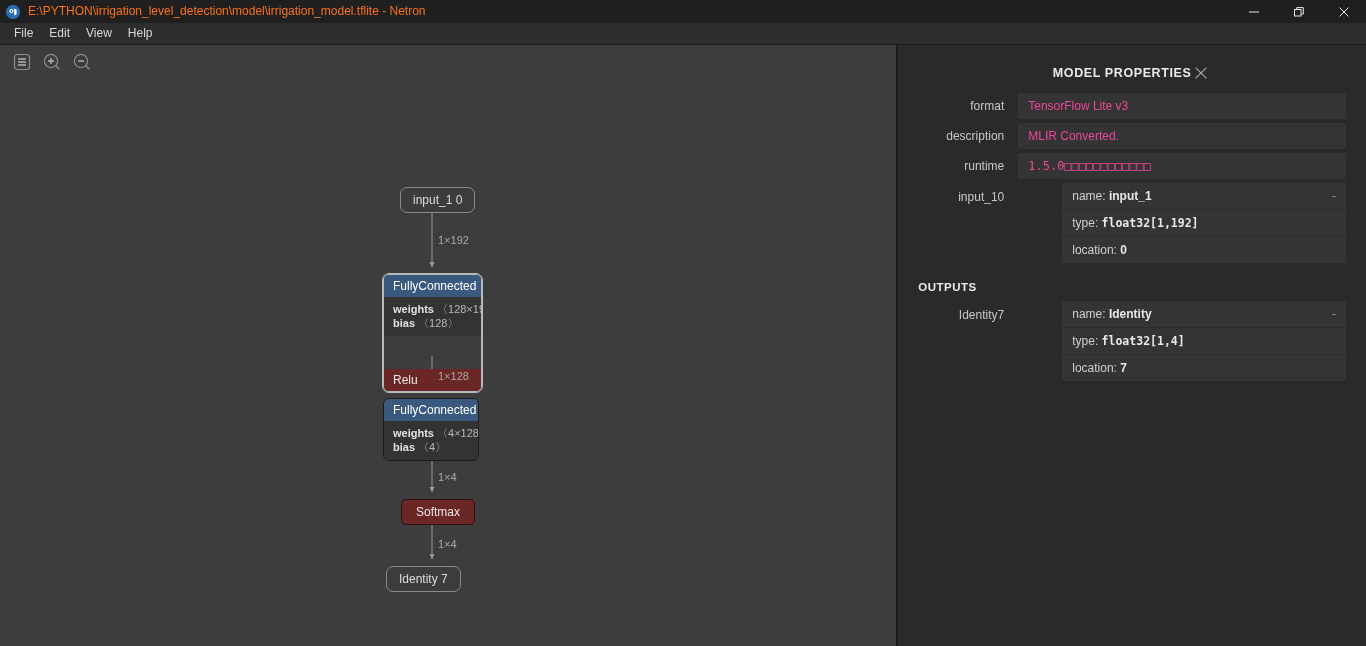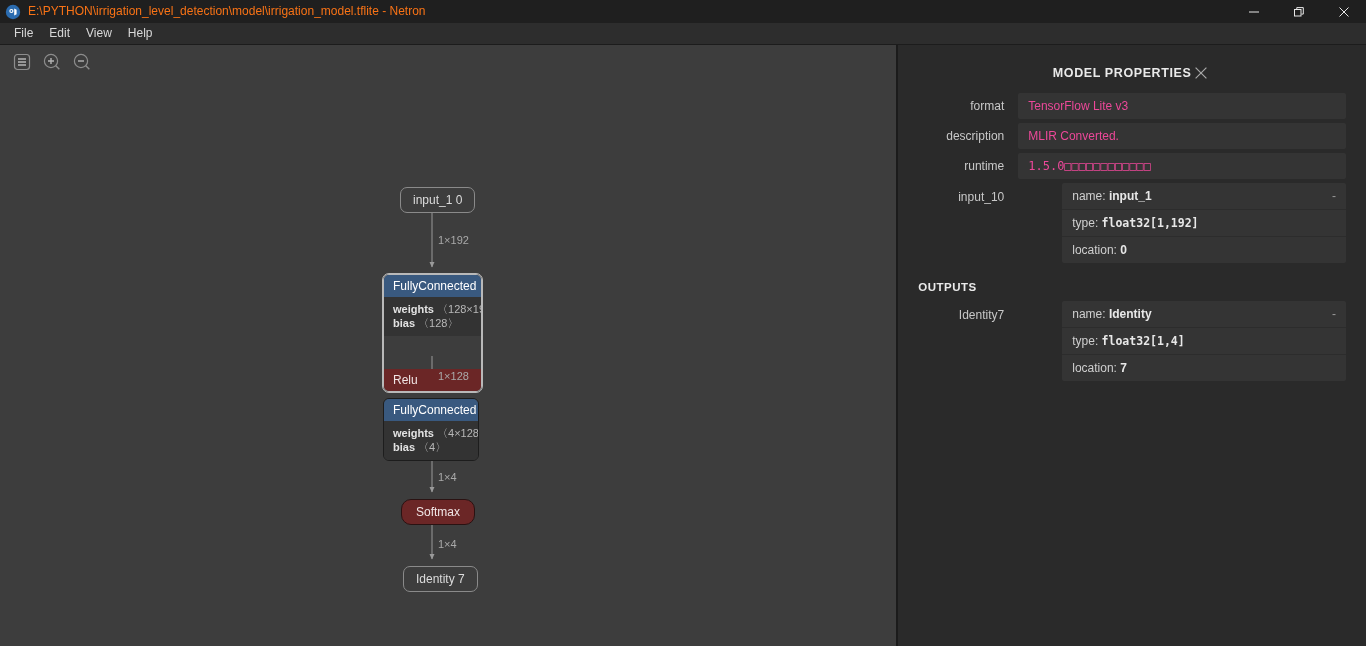--- a/index.html
+++ b/index.html
@@ -99,21 +99,21 @@
     padding: 4px 9px;
     font-size: 12px;
     margin-top: 33px;
   }
   .node.selected { outline: 1px solid #b9b9b9; outline-offset: 0px; border-color: #b9b9b9; }
   .node.softmax {
     background: #6b2626;
     color: #f1e6e6;
     border: 1px solid #2a1212;
     padding: 5px 14px;
-    border-radius: 10px;
+    border-radius: 5px;
     white-space: nowrap;
   }
 
   .edge-label {
     position: absolute;
     color: #a9a9a9;
     font-size: 11px;
     white-space: nowrap;
   }
 
@@ -308,21 +308,21 @@
           </div>
         </div>
       </div>
       <div class="edge-label" style="left:438px; top:426px;">1×4</div>
 
       <div class="node softmax" style="left:401px; top:454px;">
         <span>Softmax</span>
       </div>
       <div class="edge-label" style="left:438px; top:493px;">1×4</div>
 
-      <div class="node io" style="left:403px; top:521px;">
+      <div class="node io" style="left:386px; top:521px;">
         <span>Identity 7</span>
       </div>
 
     </div>
   </div>
 
   <div id="sidebar">
 
     <div id="sb-header">
       <div id="sb-title">MODEL PROPERTIES</div>

